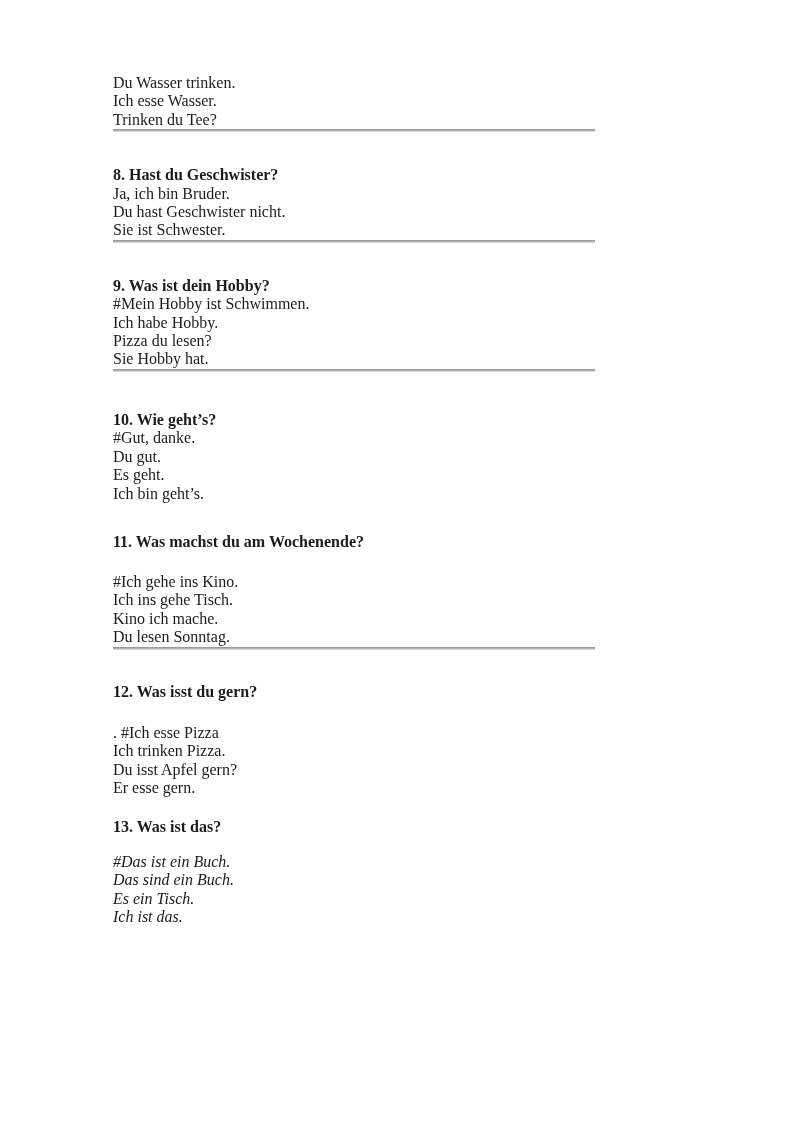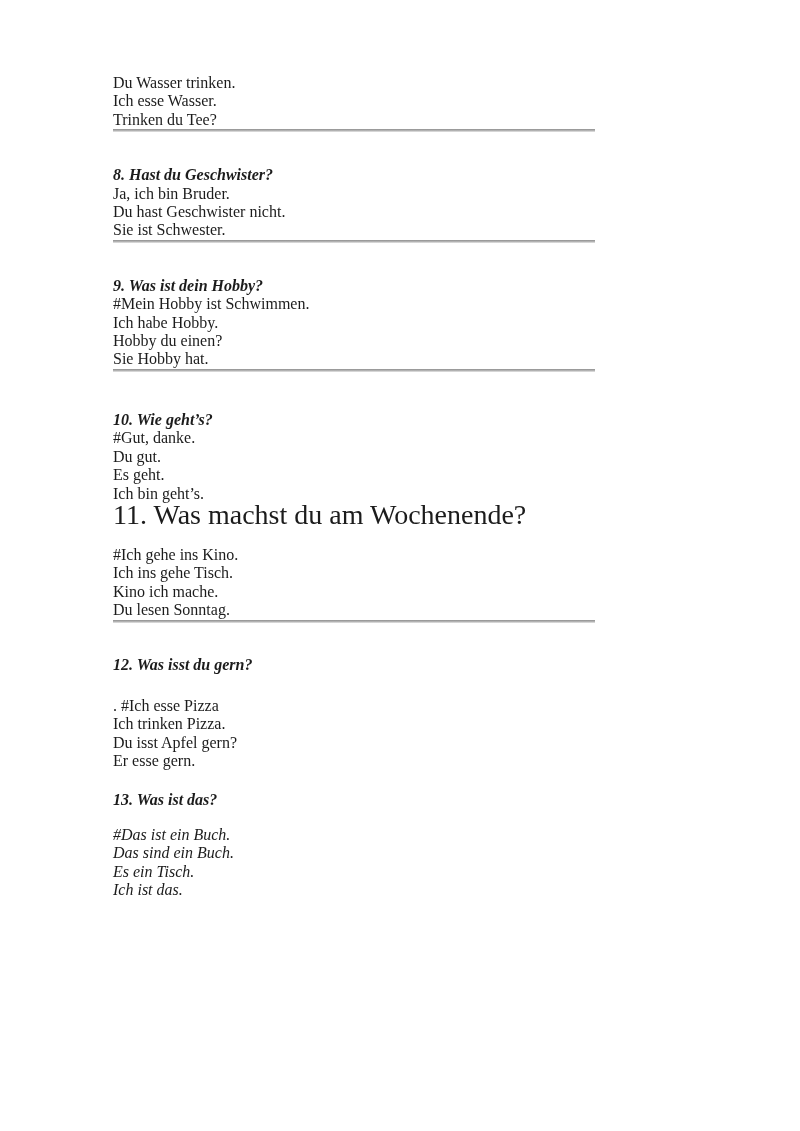--- a/index.html
+++ b/index.html
@@ -21,41 +21,41 @@
     padding: 74px 57px 0 113px;
     background: #ffffff;
   }
   .block {
     margin: 0;
     font-size: 16px;
     line-height: 18.4px;
     font-weight: normal;
   }
   .line { display: block; white-space: pre; }
-  .qtitle { font-weight: bold; font-style: italic; }
+  .qtitle { font-weight: bold; }
 
   hr.divider {
     border: 0;
     height: 3px;
     margin: 0;
     background: linear-gradient(#8f8f8f, #b5b5b5 55%, #e9e9e9);
   }
 
   
   .hr-1   { margin-top: 19px; }
   .b-q8   { margin-top: 34px; }
   .hr-2   { margin-top: 19px; }
   .b-q9   { margin-top: 34px; }
   .hr-3   { margin-top: 21px; }
   .b-q10  { margin-top: 39px; }
   h2.b-q11head {
-    margin: 0 0 0 0;
-    font-size: 28px;
+    margin: 27px 0 0 0;
+    font-size: 16px;
     line-height: 23px;
-    font-weight: normal;
+    font-weight: bold;
   }
   .b-a11  { margin-top: 20px; }
   .hr-4   { margin-top: 18px; }
   .b-q12head { margin-top: 33px; font-weight: bold; }
   .b-a12  { margin-top: 23px; }
   .b-q13head { margin-top: 20px; font-weight: bold; }
   .b-a13  { margin-top: 17px; font-style: italic; }
 </style>
 </head>
 <body>
@@ -76,21 +76,21 @@
     <span class="line">Du hast Geschwister nicht.</span>
     <span class="line">Sie ist Schwester.</span>
   </p>
 
   <hr class="divider hr-2">
 
   <p class="block b-q9">
     <strong class="line qtitle">9. Was ist dein Hobby?</strong>
     <span class="line">#Mein Hobby ist Schwimmen.</span>
     <span class="line">Ich habe Hobby.</span>
-    <span class="line">Hobby du einen?</span>
+    <span class="line">Pizza du lesen?</span>
     <span class="line">Sie Hobby hat.</span>
   </p>
 
   <hr class="divider hr-3">
 
   <p class="block b-q10">
     <strong class="line qtitle">10. Wie geht’s?</strong>
     <span class="line">#Gut, danke.</span>
     <span class="line">Du gut.</span>
     <span class="line">Es geht.</span>

